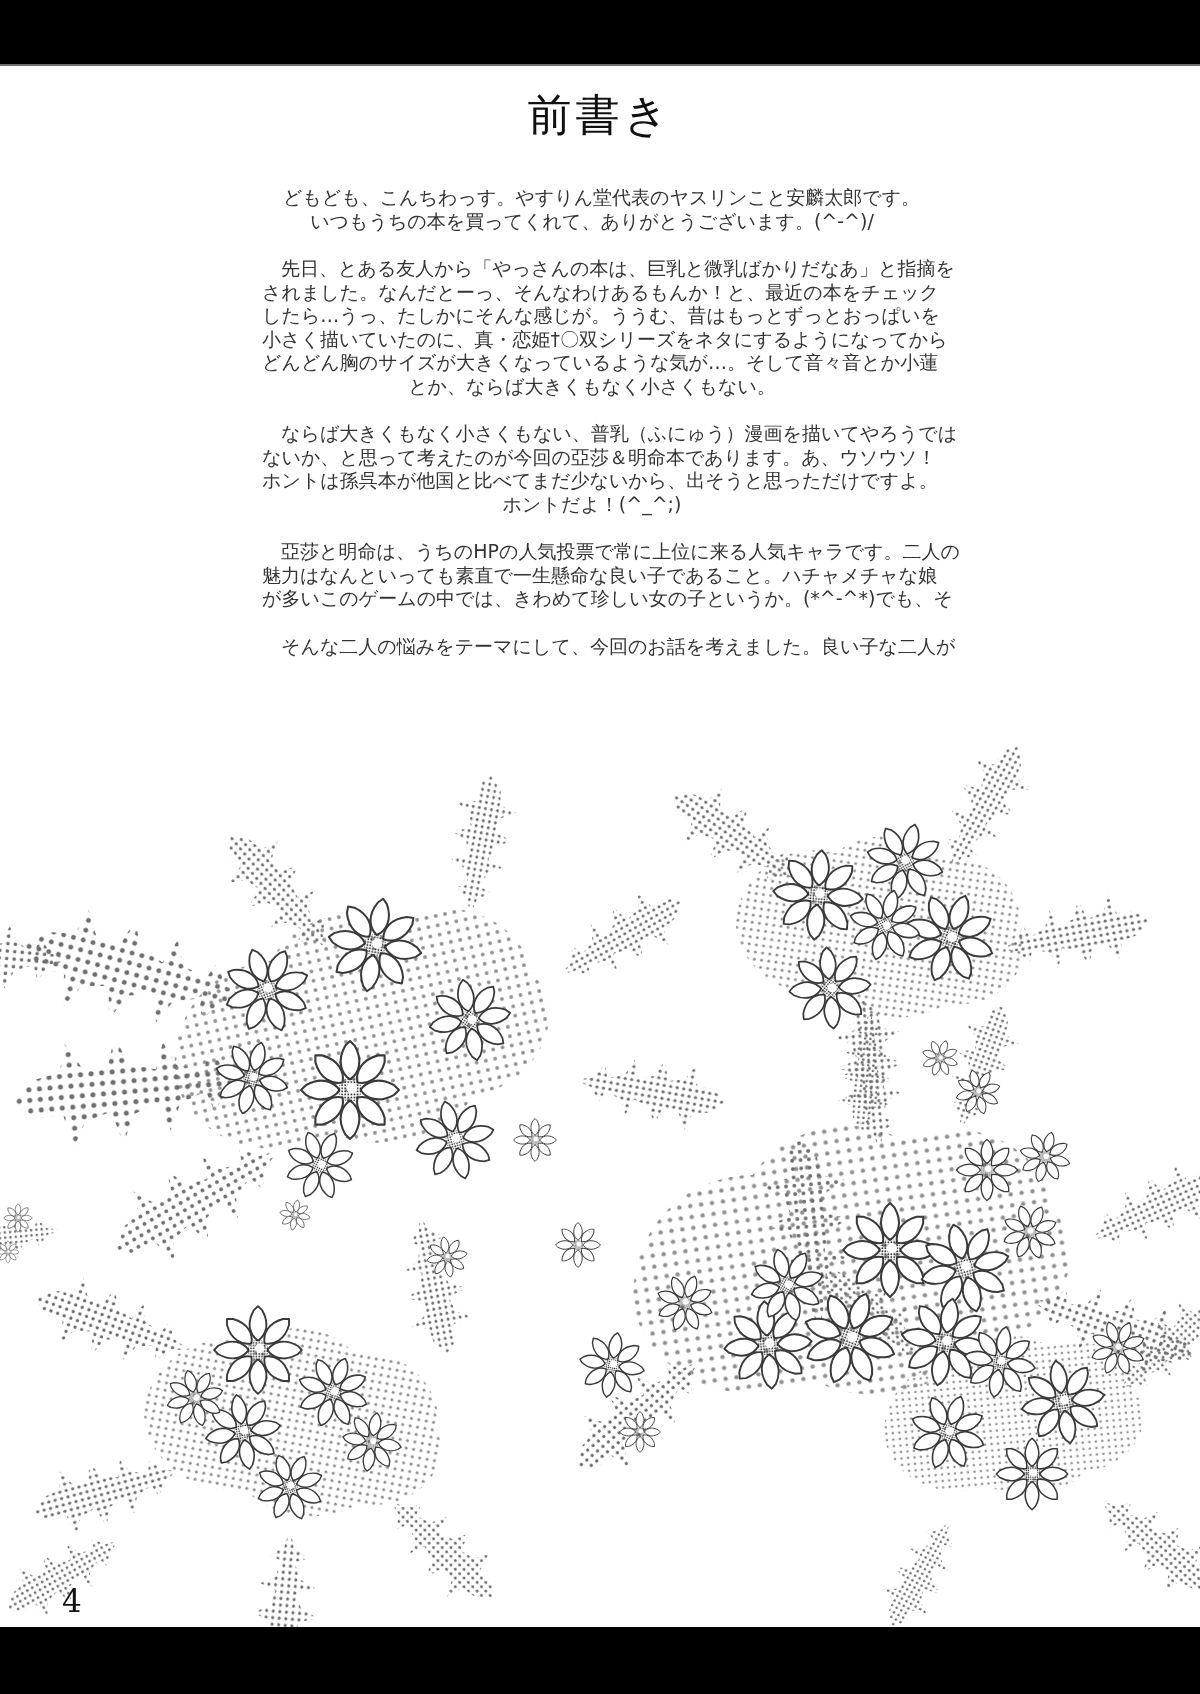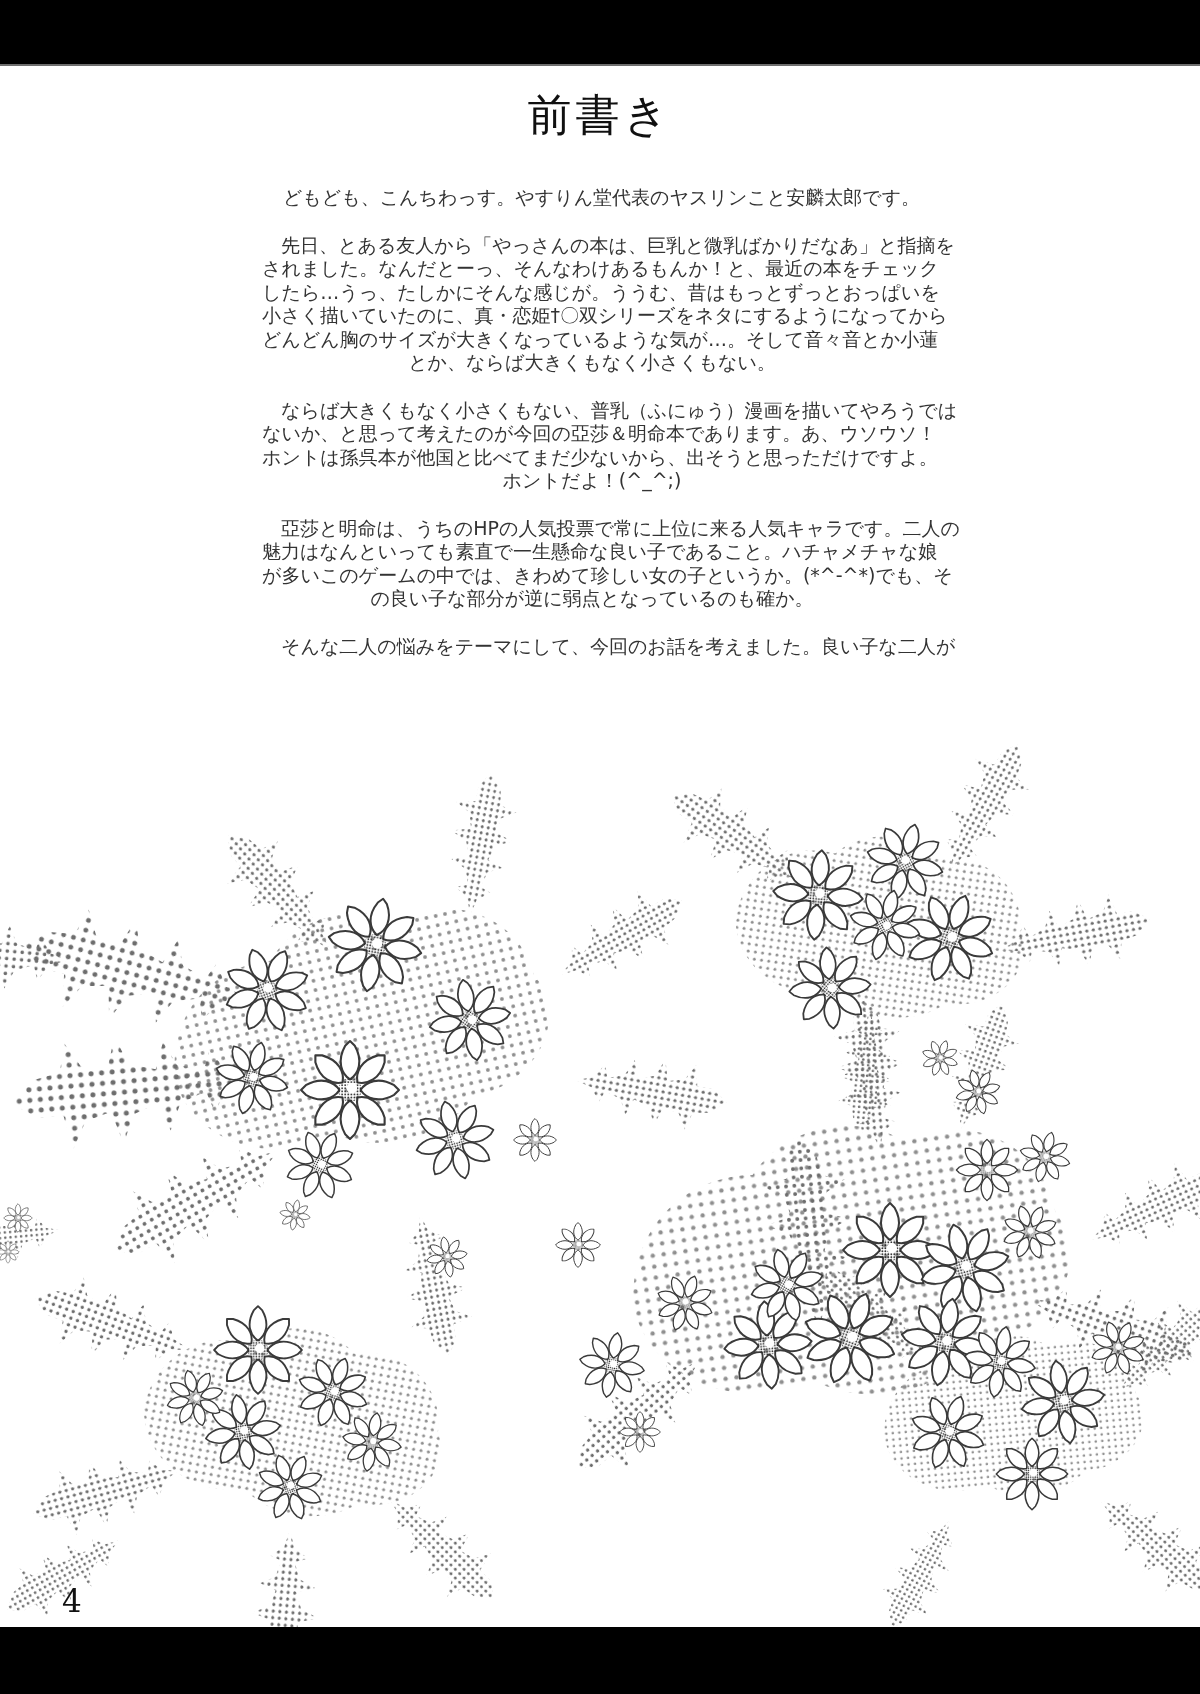--- a/index.html
+++ b/index.html
@@ -31,40 +31,40 @@
 </head>
 <body>
 
 <div class="bar top"></div>
 
 <h1 class="page-title">前書き</h1>
 
 <div class="text-block">
     <div class="para">
       <div class="line">　どもども、こんちわっす。やすりん堂代表のヤスリンこと安麟太郎です。</div>
+      <div class="line">いつもうちの本を買ってくれて、ありがとうございます。(^-^)/</div>
     </div>
     <div class="para">
       <div class="line">　先日、とある友人から「やっさんの本は、巨乳と微乳ばかりだなあ」と指摘を</div>
       <div class="line">されました。なんだとーっ、そんなわけあるもんか！と、最近の本をチェック</div>
       <div class="line">したら…うっ、たしかにそんな感じが。ううむ、昔はもっとずっとおっぱいを</div>
       <div class="line">小さく描いていたのに、真・恋姫†〇双シリーズをネタにするようになってから</div>
       <div class="line">どんどん胸のサイズが大きくなっているような気が…。そして音々音とか小蓮</div>
       <div class="line">とか、ならば大きくもなく小さくもない。</div>
     </div>
     <div class="para">
       <div class="line">　ならば大きくもなく小さくもない、普乳（ふにゅう）漫画を描いてやろうでは</div>
       <div class="line">ないか、と思って考えたのが今回の亞莎＆明命本であります。あ、ウソウソ！</div>
       <div class="line">ホントは孫呉本が他国と比べてまだ少ないから、出そうと思っただけですよ。</div>
       <div class="line">ホントだよ！(^_^;)</div>
     </div>
     <div class="para">
       <div class="line">　亞莎と明命は、うちのHPの人気投票で常に上位に来る人気キャラです。二人の</div>
       <div class="line">魅力はなんといっても素直で一生懸命な良い子であること。ハチャメチャな娘</div>
       <div class="line">が多いこのゲームの中では、きわめて珍しい女の子というか。(*^-^*)でも、そ</div>
-      <div class="line">の良い子な部分が逆に弱点となっているのも確か。</div>
     </div>
     <div class="para">
       <div class="line">　そんな二人の悩みをテーマにして、今回のお話を考えました。良い子な二人が</div>
     </div>
   </div>
 
 <svg id="decor" width="1200" height="1694" viewBox="0 0 1200 1694" aria-hidden="true">
   <defs>
     <pattern id="htLight" width="5" height="5" patternUnits="userSpaceOnUse">
       <circle cx="2" cy="2" r="1" fill="#8f8f8f"></circle>

